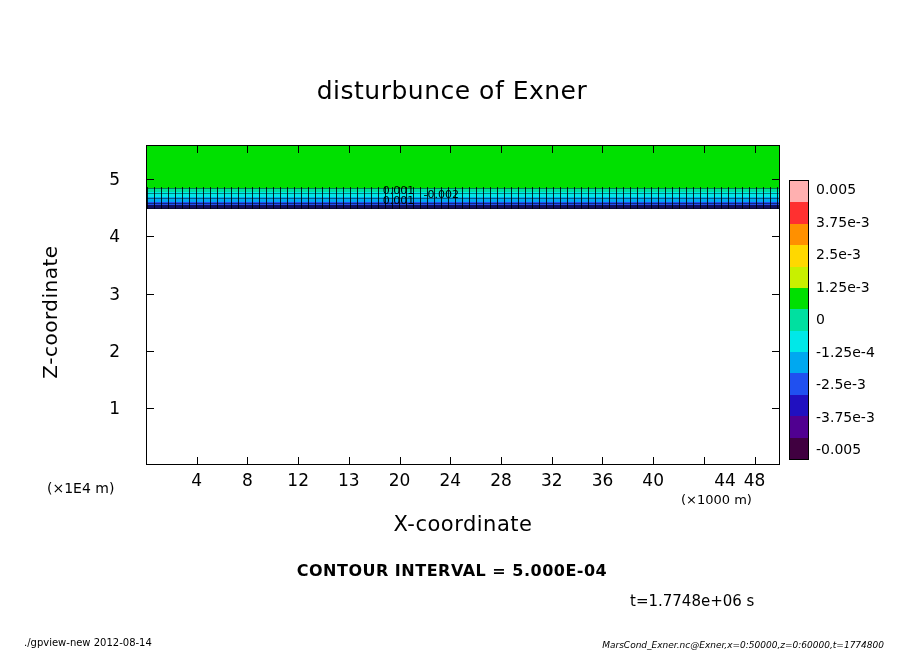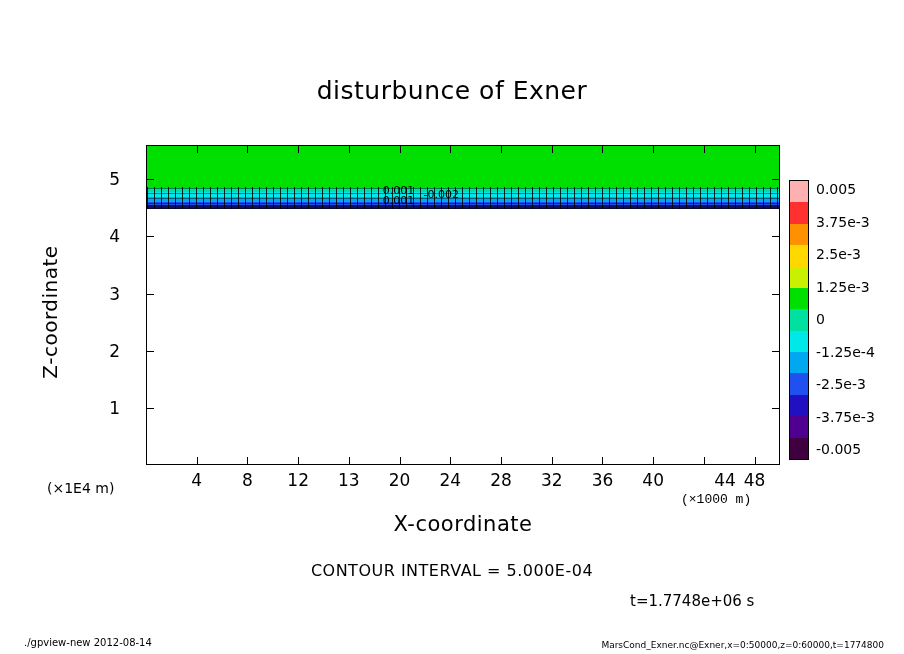--- a/index.html
+++ b/index.html
@@ -47,21 +47,20 @@
   }
   #axis-bottom-label {
     left: 146px; top: 512px; width: 634px;
     text-align: center;
     font-size: 21px;
     letter-spacing: 0.5px;
   }
   #x-unit {
     left: 681px; top: 492px;
     font-size: 13px;
-    font-family: Liberation Mono, monospace;
   }
   #y-unit {
     left: 47px; top: 480px;
     font-size: 14px;
   }
 
   .ytick-label {
     position: absolute;
     right: 784px;
     text-align: right;
@@ -91,33 +90,35 @@
     left: 816px;
     font-size: 14px;
     white-space: nowrap;
   }
 
   #contour-interval {
     left: 0; top: 561px; width: 904px;
     text-align: center;
     font-size: 16px;
     letter-spacing: 0.5px;
+    font-weight: bold;
   }
   #time-label {
     left: 630px; top: 592px;
     font-size: 15px;
   }
   #footer-left {
     left: 24px; top: 637px;
     font-size: 10px;
   }
   #footer-right {
     right: 20px; top: 640px;
     font-size: 9px;
     text-align: right;
+    font-style: italic;
   }
 
   
   .contour-annot {
     position: absolute;
     font-size: 11px;
     color: #000;
     background: transparent;
   }
 </style>

